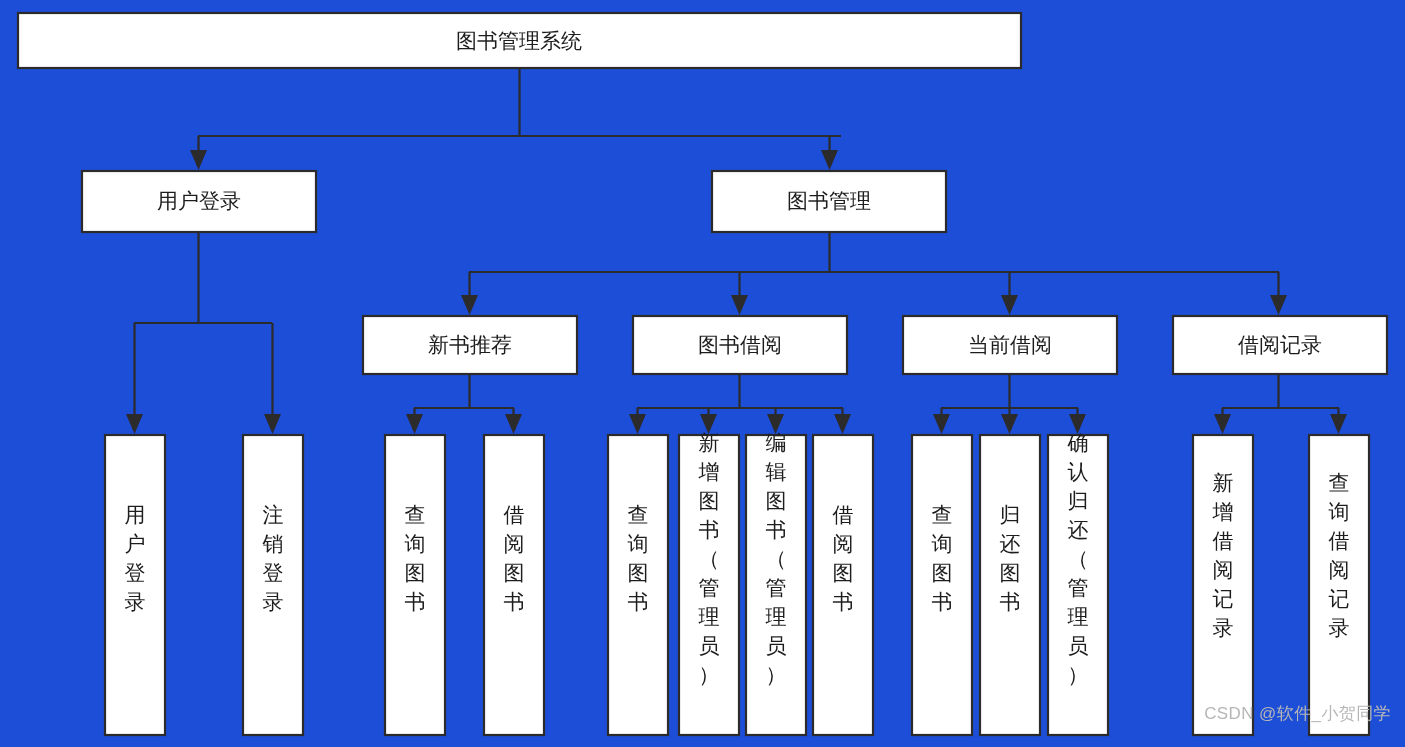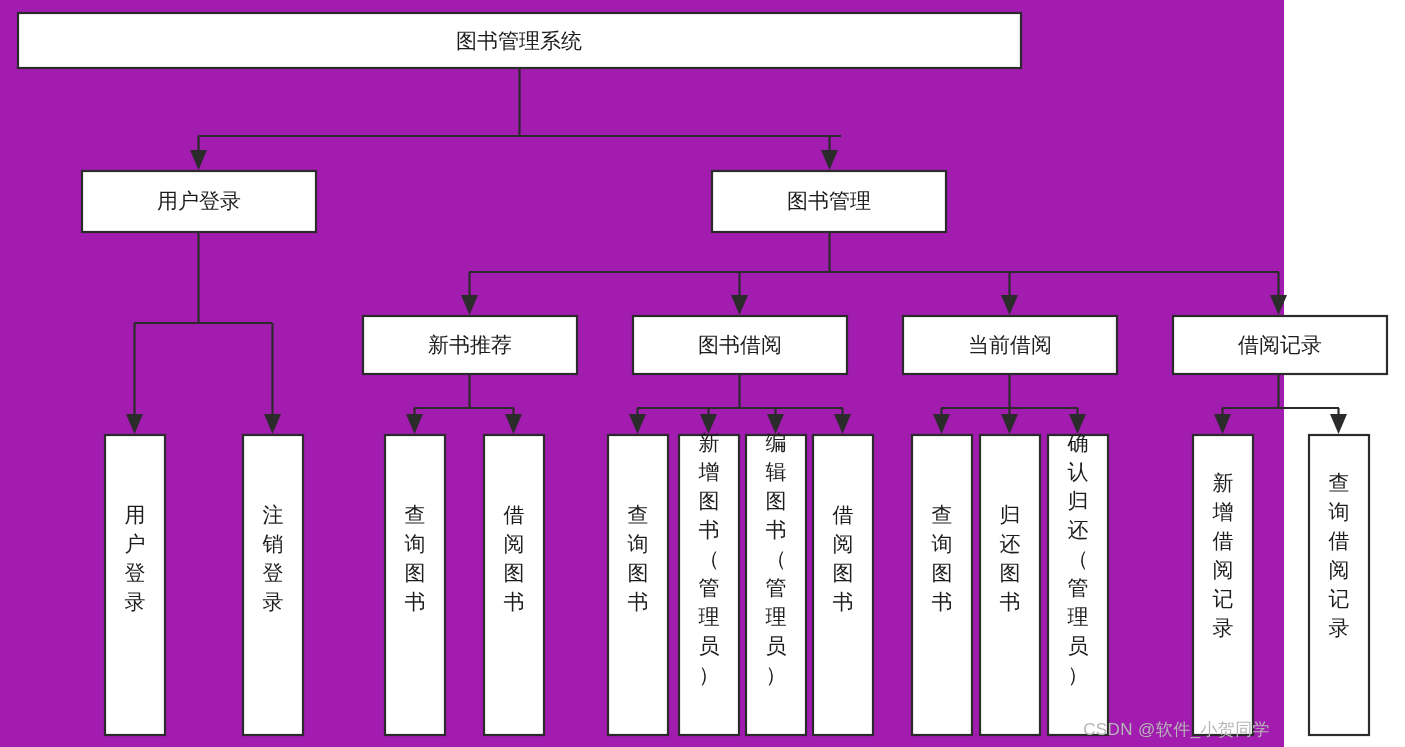--- a/index.html
+++ b/index.html
@@ -8,23 +8,23 @@
     background: #ffffff;
   }
   body {
     width: 1405px;
     height: 747px;
     font-family: "Liberation Sans", "DejaVu Sans", sans-serif;
     overflow: hidden;
   }
   #diagram-root {
     position: relative;
-    width: 1284px;
+    width: 1405px;
     height: 747px;
-    background: #a21caf;
+    background: #1d4ed8;
     text-align: center;
   }
   svg#diagram-svg {
     position: absolute;
     left: 0;
     top: 0;
     width: 1405px;
     height: 747px;
     display: block;
   }
@@ -52,21 +52,21 @@
   }
   .node-label-vertical {
     fill: #1d1d1d;
     font-family: "Liberation Sans", "DejaVu Sans", sans-serif;
     font-size: 21px;
     text-anchor: middle;
   }
   .watermark {
     position: absolute;
     right: 14px;
-    bottom: 6px;
+    bottom: 22px;
     font-family: "Liberation Sans", "DejaVu Sans", sans-serif;
     font-size: 17px;
     color: #b6b6b6;
     letter-spacing: 0.4px;
     white-space: nowrap;
     user-select: none;
   }
 </style>
 </head>
 <body>

